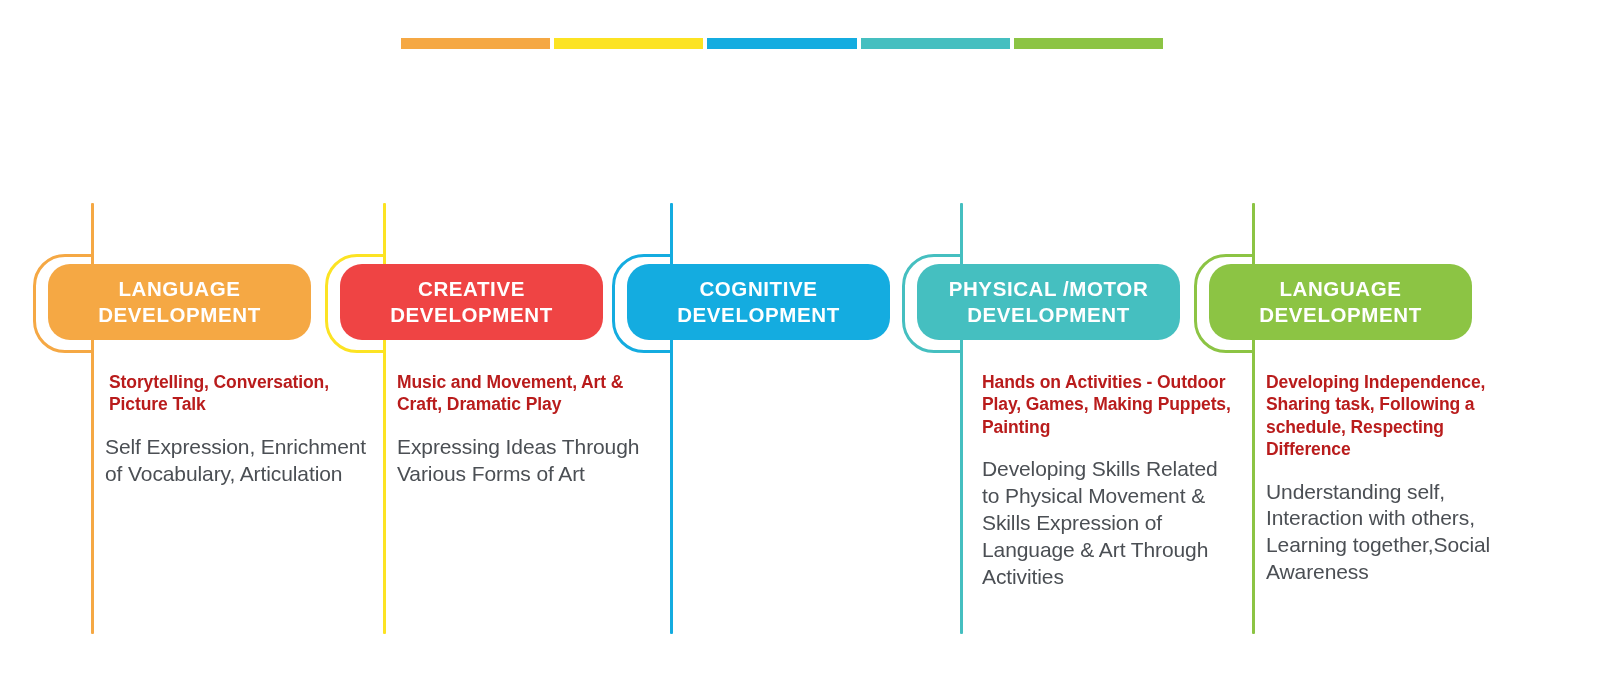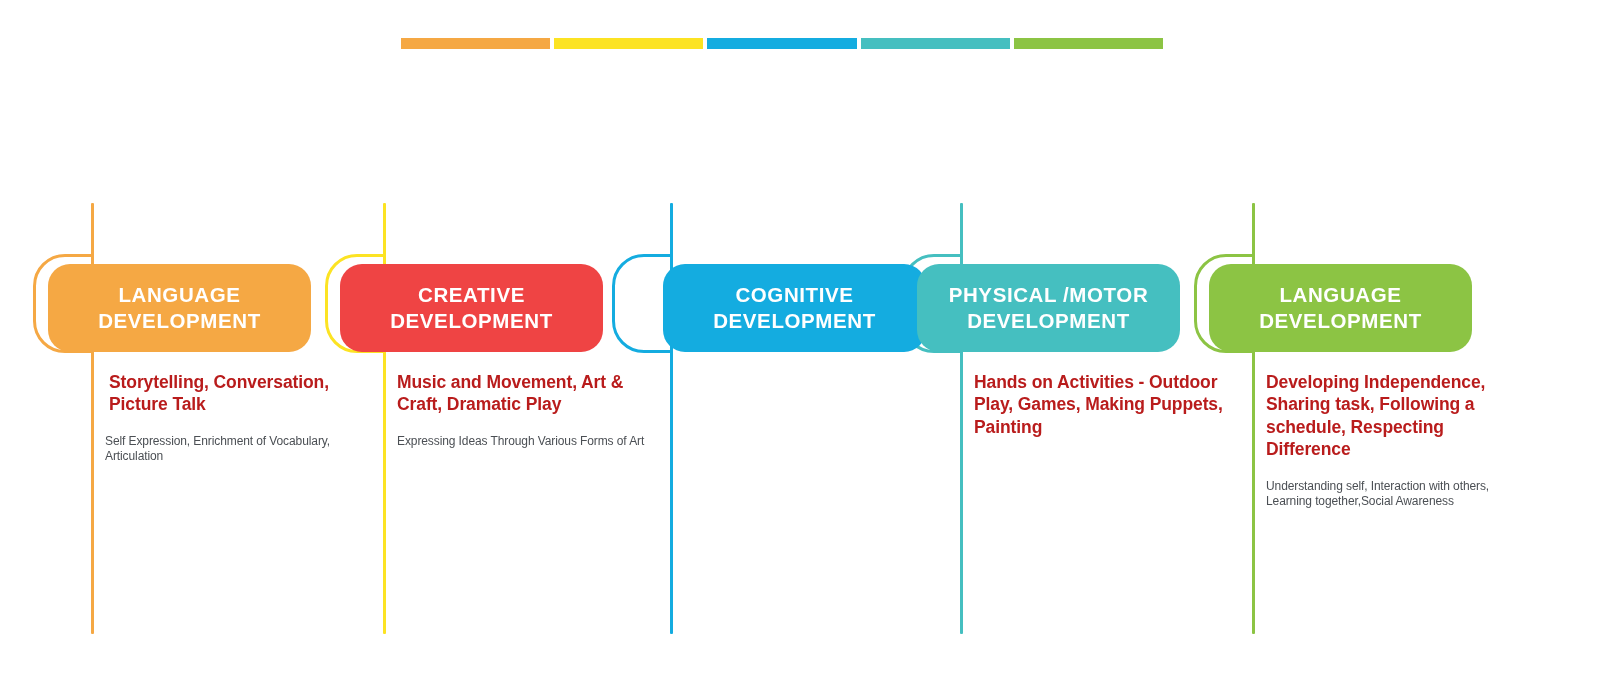--- a/index.html
+++ b/index.html
@@ -65,21 +65,21 @@
     height: 99px;
   }
   .bracket svg { display: block; }
 
   
   .pill {
     position: absolute;
     left: -43px;
     top: 264px;
     width: 263px;
-    height: 88px;
+    height: 76px;
     border-radius: 22px;
     display: flex;
     align-items: center;
     justify-content: center;
     box-sizing: border-box;
     padding: 0 10px;
     z-index: 3;
   }
   .pill-title {
     color: #ffffff;
@@ -101,33 +101,33 @@
   }
   .heading {
     font-size: 17.5px;
     font-weight: bold;
     line-height: 1.28;
     color: #b91c1c;
     margin: 0 0 18px 0;
     letter-spacing: -0.1px;
   }
   .sub {
-    font-size: 12px;
+    font-size: 21px;
     font-weight: normal;
     line-height: 1.28;
     color: #4b4f54;
     margin: 0;
     letter-spacing: -0.1px;
   }
 
   
   .col-1 .body-block { left: 14px; width: 268px; }
   .col-2 .body-block { left: 14px; width: 258px; }
   .col-3 .body-block { left: 14px; width: 250px; }
-  .col-4 .body-block { left: 14px; width: 258px; }
+  .col-4 .body-block { left: 22px; width: 258px; }
   .col-5 .body-block { left: 14px; width: 238px; }
 
   .col-1 .heading { padding-left: 4px; }
   .col-1 .sub { padding-left: 0px; }
 </style>
 </head>
 <body>
 
 <div id="legend-bar">
   <div class="legend-seg" style="background: rgb(245, 168, 68);"></div>
@@ -173,39 +173,40 @@
     </div>
   </div>
 
   <div class="column col-3" style="left:670px;">
     <div class="spine" style="background: rgb(20, 172, 224);"></div>
     <div class="bracket">
       <svg width="61" height="99" viewBox="0 0 61 99" fill="none">
         <path d="M61 1.5 H32 A30.5 30.5 0 0 0 1.5 32 V67 A30.5 30.5 0 0 0 32 97.5 H61" stroke-width="3" stroke-linecap="round" fill="none" stroke="#14ACE0"></path>
       </svg>
     </div>
-    <div class="pill" style="background: rgb(20, 172, 224); margin-left: 36px;">
+    <div class="pill" style="background: rgb(20, 172, 224);">
       <span class="pill-title">COGNITIVE
 DEVELOPMENT</span>
     </div>
   </div>
 
   <div class="column col-4" style="left:960px;">
     <div class="spine" style="background: rgb(69, 191, 192);"></div>
     <div class="bracket">
       <svg width="61" height="99" viewBox="0 0 61 99" fill="none">
         <path d="M61 1.5 H32 A30.5 30.5 0 0 0 1.5 32 V67 A30.5 30.5 0 0 0 32 97.5 H61" stroke-width="3" stroke-linecap="round" fill="none" stroke="#45BFC0"></path>
       </svg>
     </div>
     <div class="pill" style="background: rgb(69, 191, 192);">
       <span class="pill-title">PHYSICAL /MOTOR
 DEVELOPMENT</span>
     </div>
     <div class="body-block">
       <p class="heading">Hands on Activities - Outdoor Play, Games, Making Puppets, Painting</p>
+      <p class="sub">Developing Skills Related to Physical Movement &amp; Skills Expression of Language &amp; Art Through Activities</p>
     </div>
   </div>
 
   <div class="column col-5" style="left:1252px;">
     <div class="spine" style="background: rgb(140, 196, 68);"></div>
     <div class="bracket">
       <svg width="61" height="99" viewBox="0 0 61 99" fill="none">
         <path d="M61 1.5 H32 A30.5 30.5 0 0 0 1.5 32 V67 A30.5 30.5 0 0 0 32 97.5 H61" stroke-width="3" stroke-linecap="round" fill="none" stroke="#8CC444"></path>
       </svg>
     </div>

